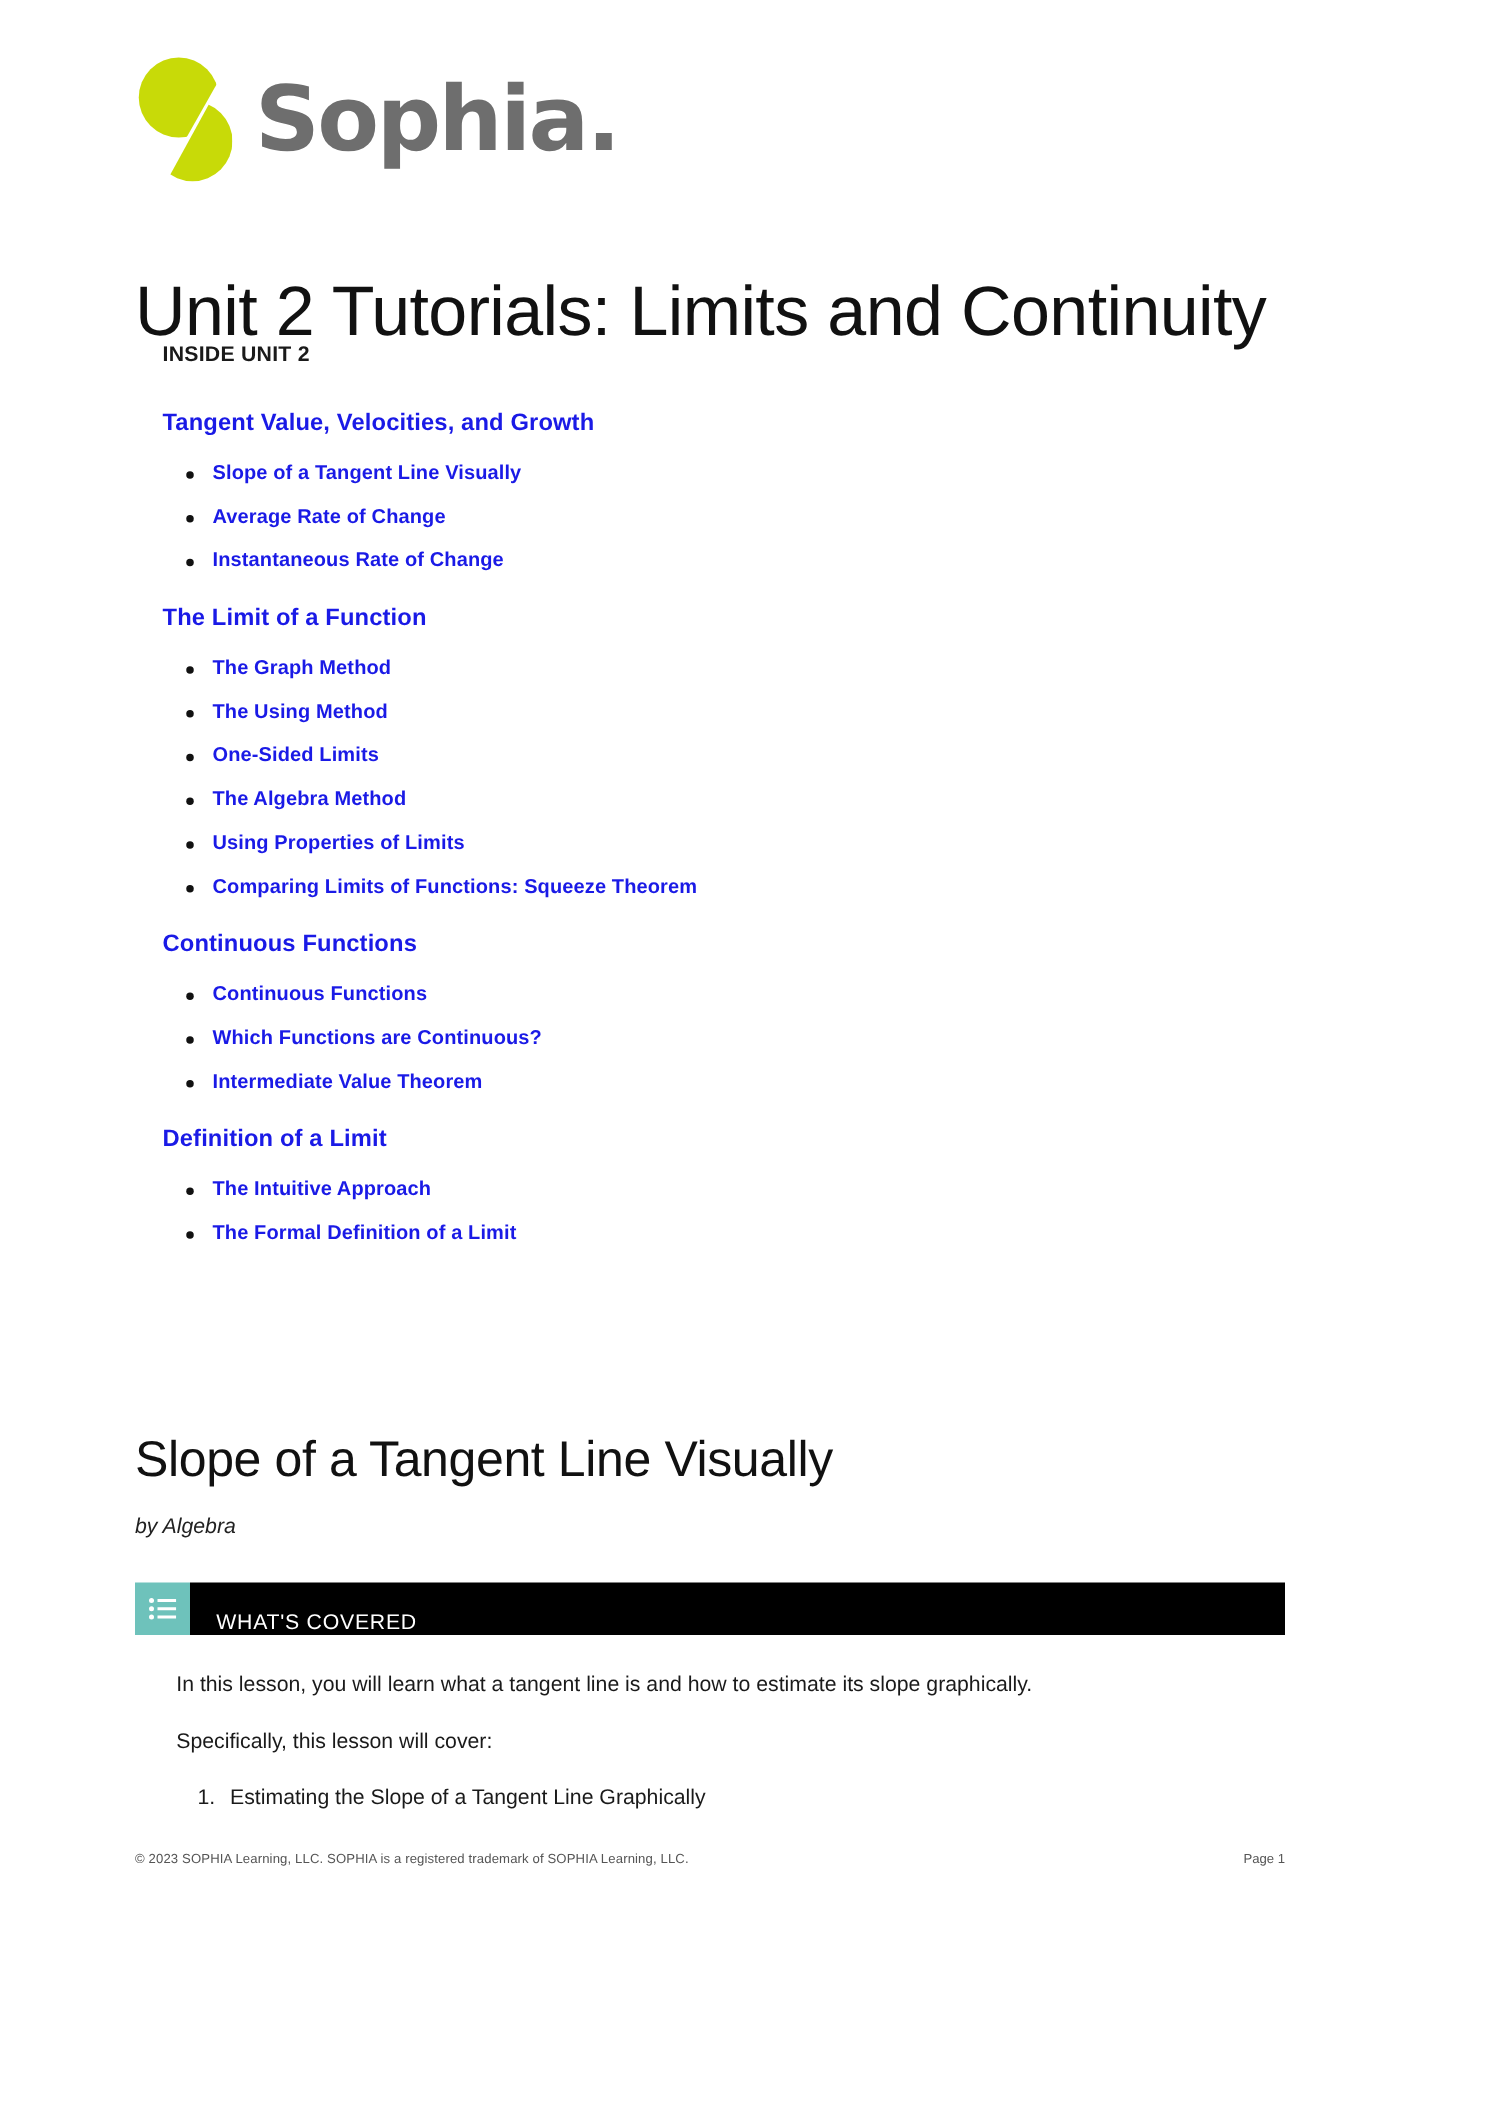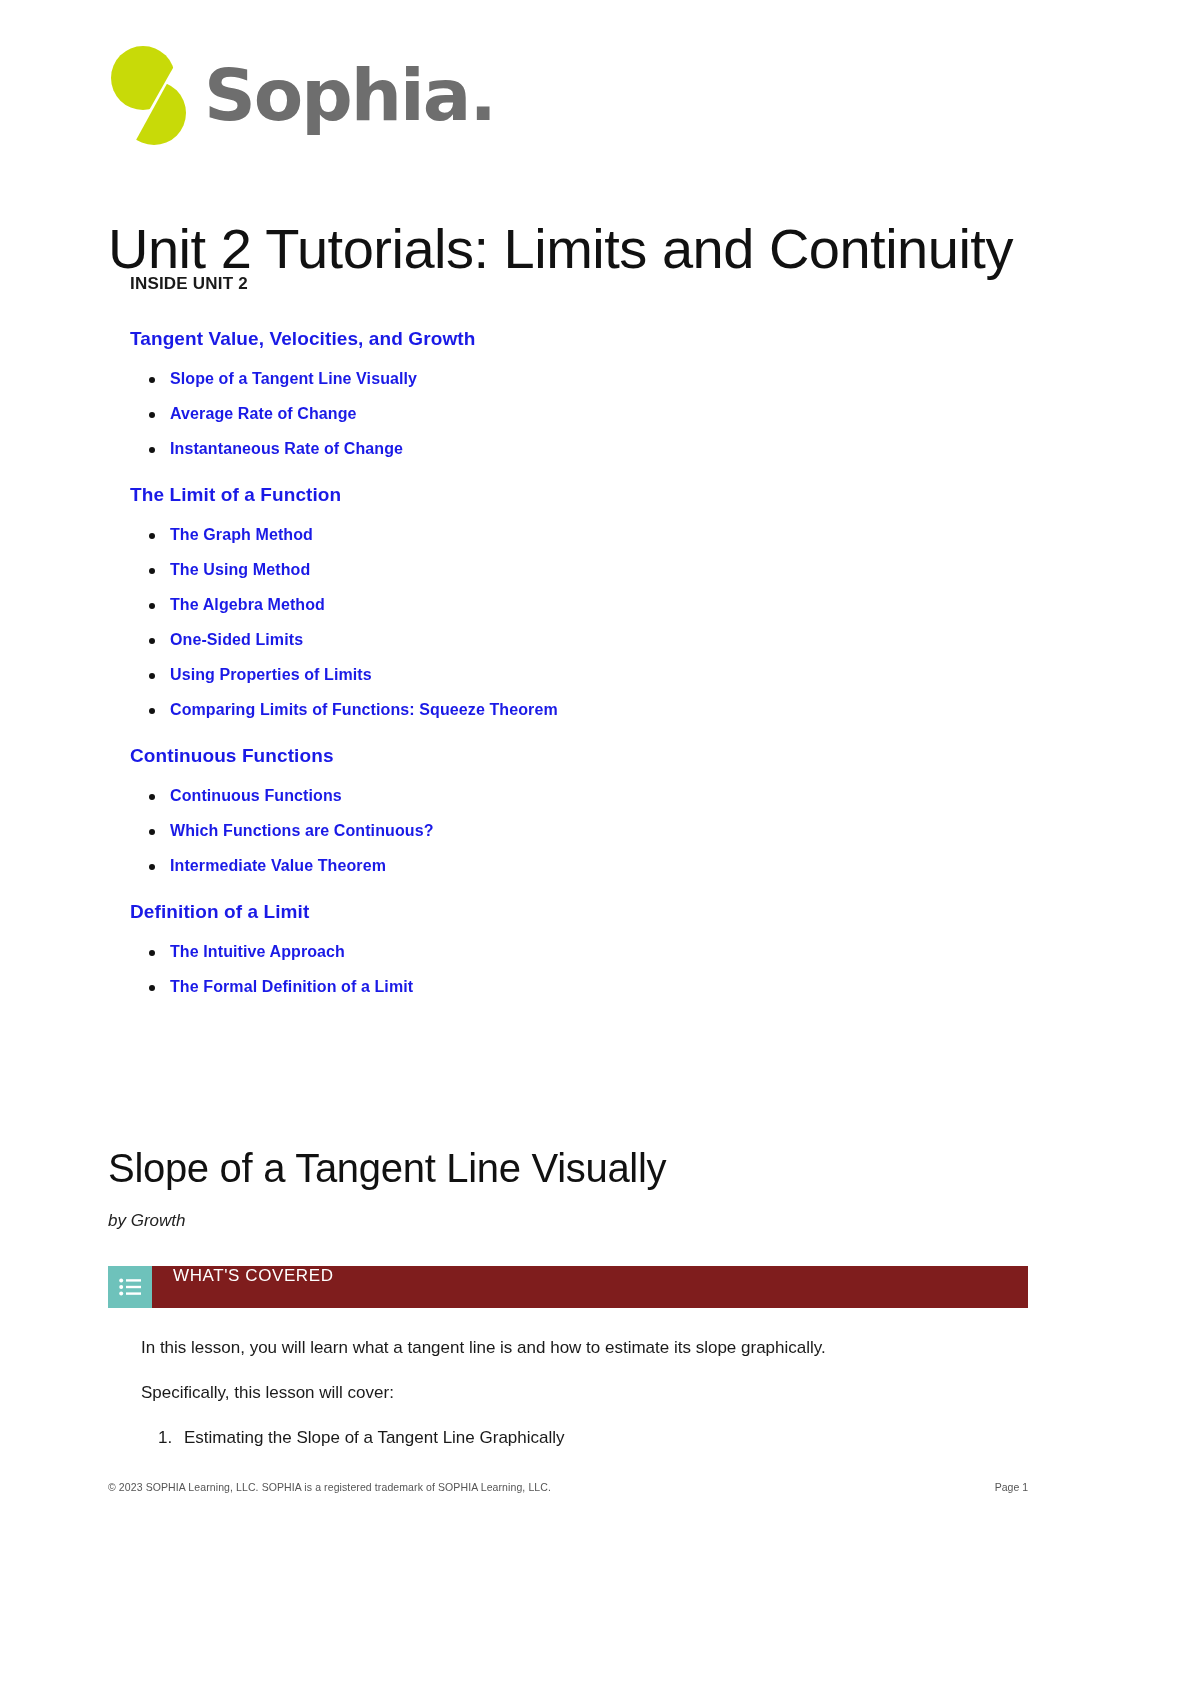--- a/index.html
+++ b/index.html
@@ -146,23 +146,23 @@
     width: 44px;
     background: #6ec2bb;
     display: flex;
     align-items: center;
     justify-content: center;
     flex: 0 0 44px;
   }
   .callout-icon svg { display: block; }
   .callout-bar {
     flex: 1 1 auto;
-    background: #7f1d1d;
-    display: flex;
-    align-items: flex-start;
+    background: #000000;
+    display: flex;
+    align-items: flex-end;
     padding-left: 21px;
   }
   .callout-text {
     color: #ffffff;
     font-size: 17px;
     letter-spacing: 0.6px;
     font-weight: 400;
   }
 
   
@@ -253,22 +253,22 @@
         <li><span>Average Rate of Change</span></li>
         <li><span>Instantaneous Rate of Change</span></li>
       </ul>
     </div>
 
     <div class="toc-section">
       <h2 class="toc-section-title">The Limit of a Function</h2>
       <ul class="toc-list">
         <li><span>The Graph Method</span></li>
         <li><span>The Using Method</span></li>
+        <li><span>One-Sided Limits</span></li>
         <li><span>The Algebra Method</span></li>
-        <li><span>One-Sided Limits</span></li>
         <li><span>Using Properties of Limits</span></li>
         <li><span>Comparing Limits of Functions: Squeeze Theorem</span></li>
       </ul>
     </div>
 
     <div class="toc-section">
       <h2 class="toc-section-title">Continuous Functions</h2>
       <ul class="toc-list">
         <li><span>Continuous Functions</span></li>
         <li><span>Which Functions are Continuous?</span></li>
@@ -279,21 +279,21 @@
     <div class="toc-section">
       <h2 class="toc-section-title">Definition of a Limit</h2>
       <ul class="toc-list">
         <li><span>The Intuitive Approach</span></li>
         <li><span>The Formal Definition of a Limit</span></li>
       </ul>
     </div>
   </div>
 
   <h2 class="lesson-title">Slope of a Tangent Line Visually</h2>
-  <div class="byline">by Growth</div>
+  <div class="byline">by Algebra</div>
 
   <div class="callout">
     <div class="callout-icon">
       <svg width="22" height="18" viewBox="0 0 22 18" xmlns="http://www.w3.org/2000/svg">
         <circle cx="2.2" cy="2.4" r="2" fill="#ffffff"></circle>
         <circle cx="2.2" cy="9" r="2" fill="#ffffff"></circle>
         <circle cx="2.2" cy="15.6" r="2" fill="#ffffff"></circle>
         <rect x="7" y="1.2" width="15" height="2.4" fill="#ffffff"></rect>
         <rect x="7" y="7.8" width="15" height="2.4" fill="#ffffff"></rect>
         <rect x="7" y="14.4" width="15" height="2.4" fill="#ffffff"></rect>

